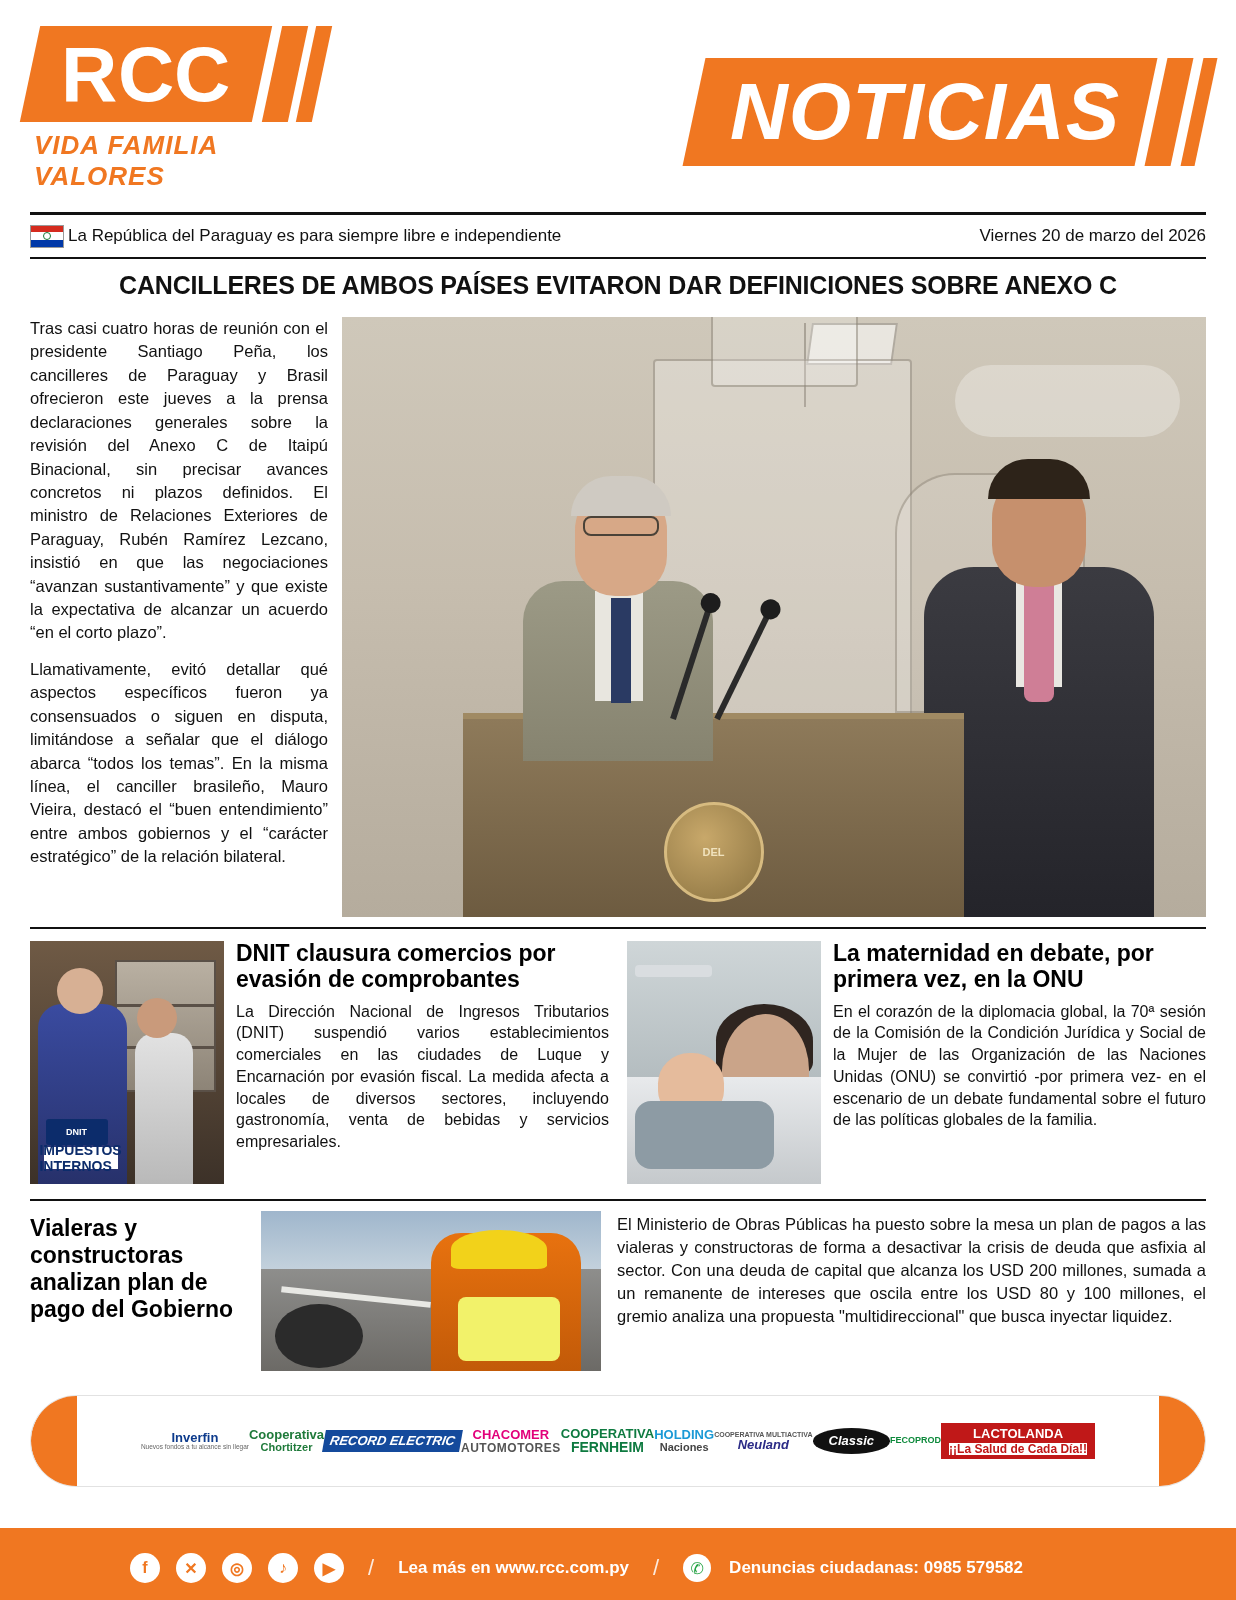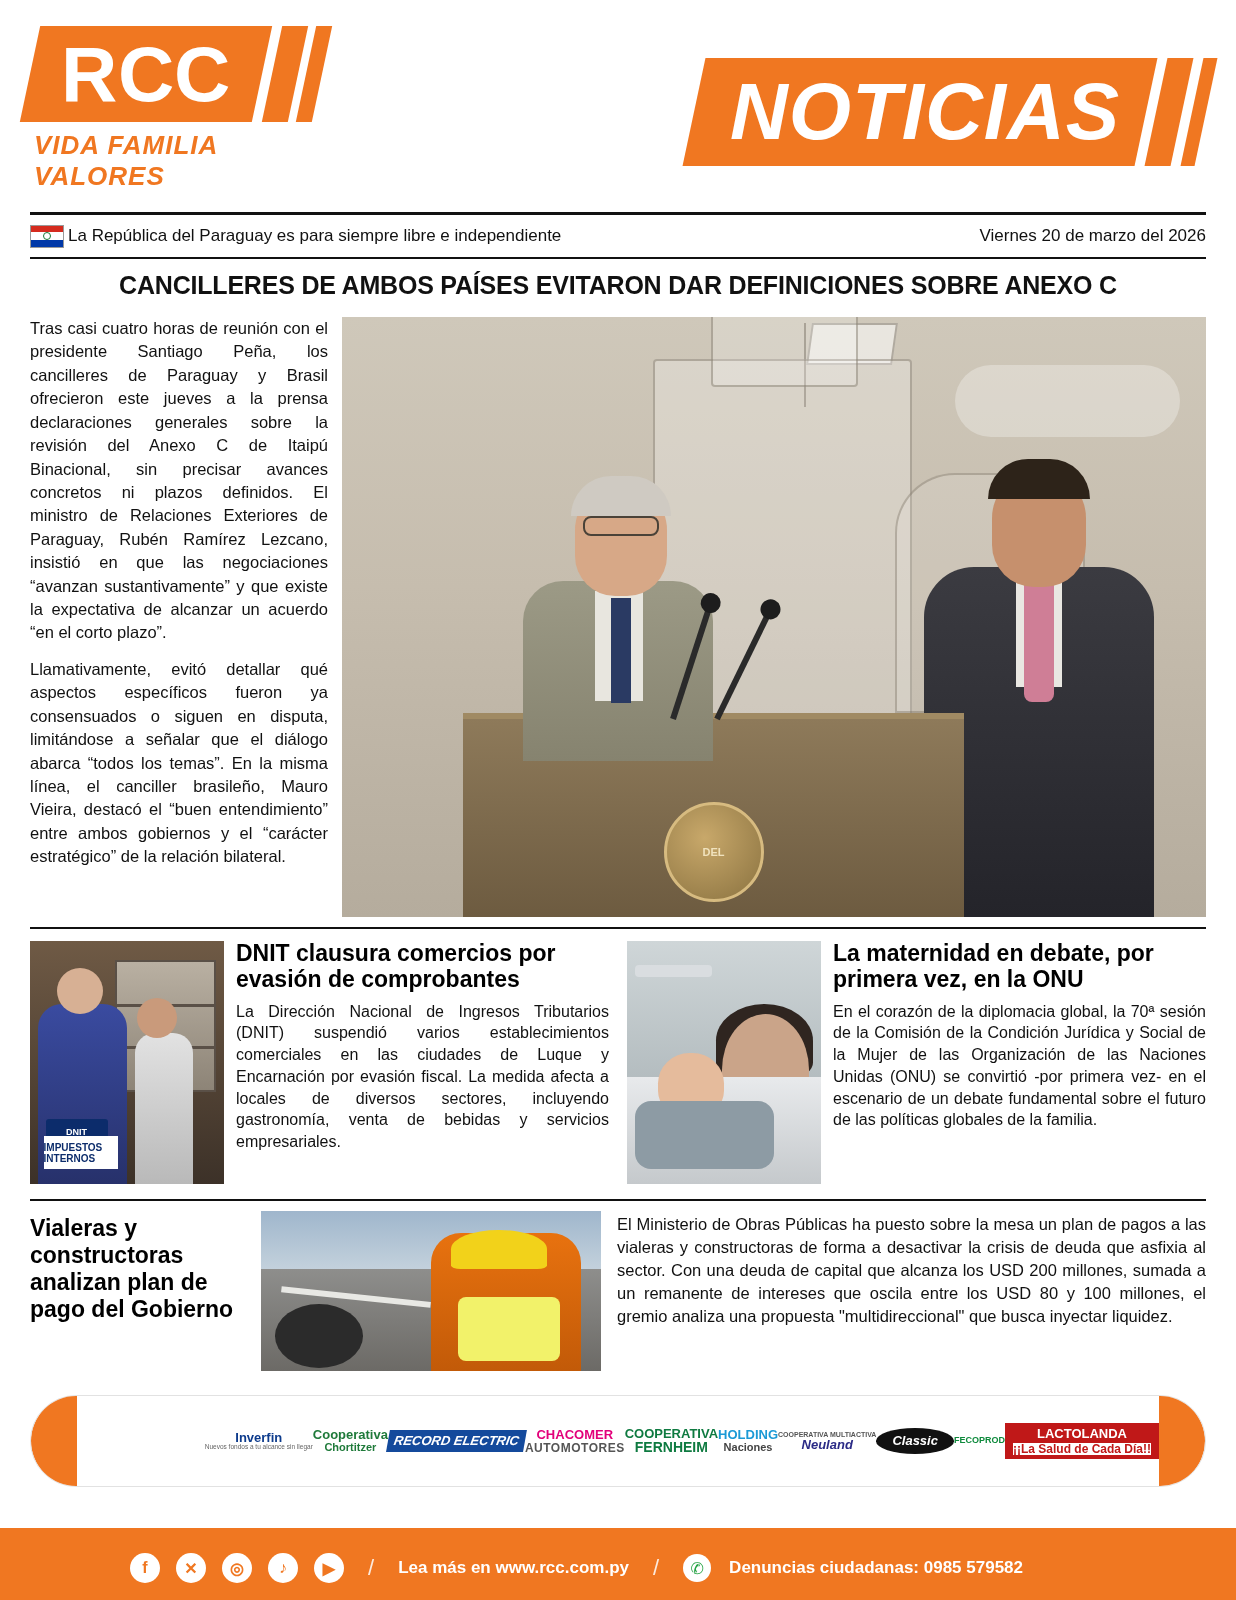--- a/index.html
+++ b/index.html
@@ -262,21 +262,21 @@
     font-size: 16px; line-height: 1.36; text-align: justify; color: #111;
   }
   
   .dnit-bg { position:absolute; inset:0; background: linear-gradient(#6f5a45, #3c3128); }
   .dnit-shelf { position:absolute; right:4%; top:8%; width:52%; height:54%; background: linear-gradient(#b9b0a2,#8d8477); border:2px solid #5a5047;}
   .dnit-shelf:before{content:"";position:absolute;left:0;right:0;top:33%;height:3px;background:#5a5047;}
   .dnit-shelf:after{content:"";position:absolute;left:0;right:0;top:66%;height:3px;background:#5a5047;}
   .dnit-person { position:absolute; left:4%; bottom:0; width:46%; height:74%; background: linear-gradient(#3a4ba0,#27316b); border-radius:24px 24px 0 0;}
   .dnit-head { position:absolute; left:14%; bottom:70%; width:46px;height:46px;border-radius:50%;background:#d7b094;}
   .dnit-badge { position:absolute; left:8%; bottom:16%; width:62px;height:26px;background:#0c2c6b;color:#fff;font-size:9px;font-weight:bold;display:flex;align-items:center;justify-content:center;border-radius:3px;}
-  .dnit-badge2 { position:absolute; left:7%; bottom:6%; width:74px;height:33px;background:#fff;color:#0c2c6b;font-size:10px;font-weight:bold;display:flex;align-items:center;justify-content:center;}
+  .dnit-badge2 { position:absolute; left:7%; bottom:6%; width:74px;height:22px;background:#fff;color:#0c2c6b;font-size:14px;font-weight:bold;display:flex;align-items:center;justify-content:center;}
   .dnit-person2 { position:absolute; right:16%; bottom:0; width:30%; height:62%; background: linear-gradient(#e2e2e2,#b9b9b9); border-radius:20px 20px 0 0;}
   .dnit-head2 { position:absolute; right:24%; bottom:60%; width:40px;height:40px;border-radius:50%;background:#c99a7b;}
   
   .mat-bg { position:absolute; inset:0; background: linear-gradient(#cfd6d8, #9fa9ad); }
   .mat-bed { position:absolute; left:0; right:0; bottom:0; height:44%; background: linear-gradient(#e8eaec,#c5c9cc); }
   .mat-woman { position:absolute; right:6%; bottom:24%; width:45%; height:46%; background:#caa489; border-radius:50% 50% 40% 40%;}
   .mat-hair { position:absolute; right:4%; bottom:44%; width:50%; height:30%; background:#2f2520; border-radius:50% 50% 20% 20%;}
   .mat-baby { position:absolute; left:16%; bottom:28%; width:34%; height:26%; background:#e5bb9c; border-radius:48% 48% 40% 40%;}
   .mat-blanket { position:absolute; left:4%; bottom:6%; width:72%; height:28%; background:#8d9ba4; border-radius:16px;}
   .mat-rail { position:absolute; left:4%; top:10%; width:40%; height:5%; background:#d9dde0; border-radius:4px;}
@@ -317,22 +317,22 @@
     border: 1px solid #e2e2e2;
     position: relative;
     display: flex;
     align-items: center;
     overflow: hidden;
   }
   .sp-cap { width: 46px; height: 92px; background: #F07721; }
   .sp-cap.left { border-radius: 46px 0 0 46px; }
   .sp-cap.right { border-radius: 0 46px 46px 0; }
   .sp-items {
-    flex: 1; display: flex; align-items: center; justify-content: flex-end;
-    padding: 0 0;
+    flex: 1; display: flex; align-items: center; justify-content: center;
+    padding: 0 16px;
   }
   .sp-item { font-size: 13px; font-weight: bold; text-align: center; line-height: 1.05; }
   .sp-1 { color:#0d3b8c; }
   .sp-1 small { display:block; font-size:6.5px; font-weight:normal; color:#666; }
   .sp-2 { color:#1f7a3a; }
   .sp-2 .g { display:block; font-size:11px; }
   .sp-3 { background:#144a9c; color:#fff; padding:4px 6px; transform: skewX(-10deg); font-style: italic; }
   .sp-4 { color:#e2007a; }
   .sp-4 .sub { display:block; color:#555; font-size:12px; letter-spacing:0.5px; }
   .sp-5 { color:#0e7a40; }

